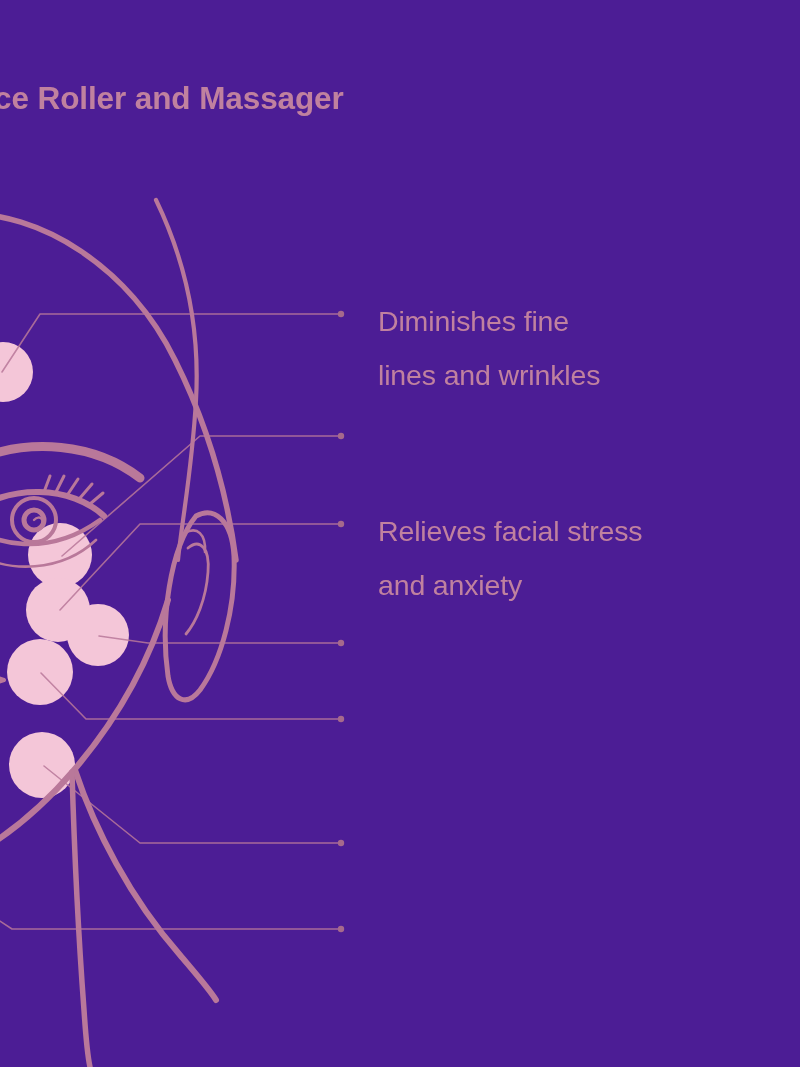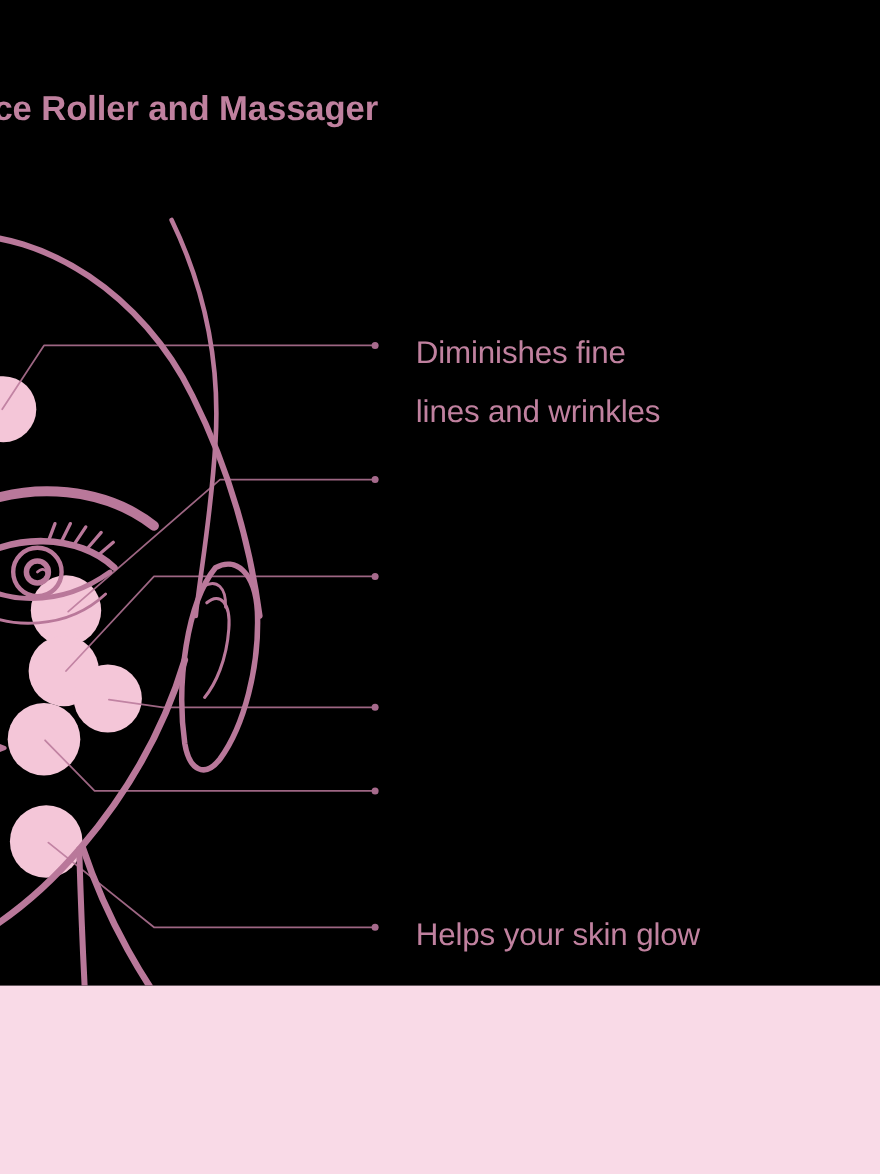--- a/index.html
+++ b/index.html
@@ -13,22 +13,22 @@
 
   body {
     background: #f9dae7;
     font-family: "Liberation Sans", sans-serif;
     position: relative;
   }
 
   #infographic {
     position: relative;
     width: 800px;
-    height: 896px;
-    background: #000000;
+    height: 1067px;
+    background: #4c1d95;
     overflow: hidden;
   }
 
   
   #title {
     position: absolute;
     left: -6px;
     top: 76px;
     width: 470px;
     height: 44px;
@@ -170,23 +170,24 @@
   <h1 id="title">ce Roller and Massager</h1>
 
   <div id="benefit-list">
 
     <div class="benefit-row" style="top:294px">
       <div class="benefit-label">Diminishes fine
 lines and wrinkles</div>
     </div>
 
 
+    <div class="benefit-row" style="top:504px">
+      <div class="benefit-label">Relieves facial stress
+and anxiety</div>
+    </div>
 
 
 
-    <div class="benefit-row" style="top:823px">
-      <div class="benefit-label">Helps your skin glow</div>
-    </div>
 
 
   </div>
 
 </div>
 
 </body></html>

